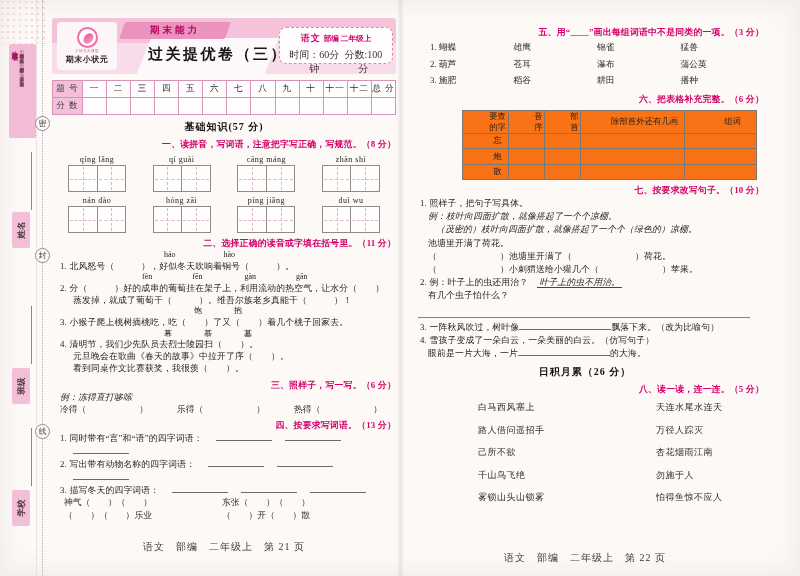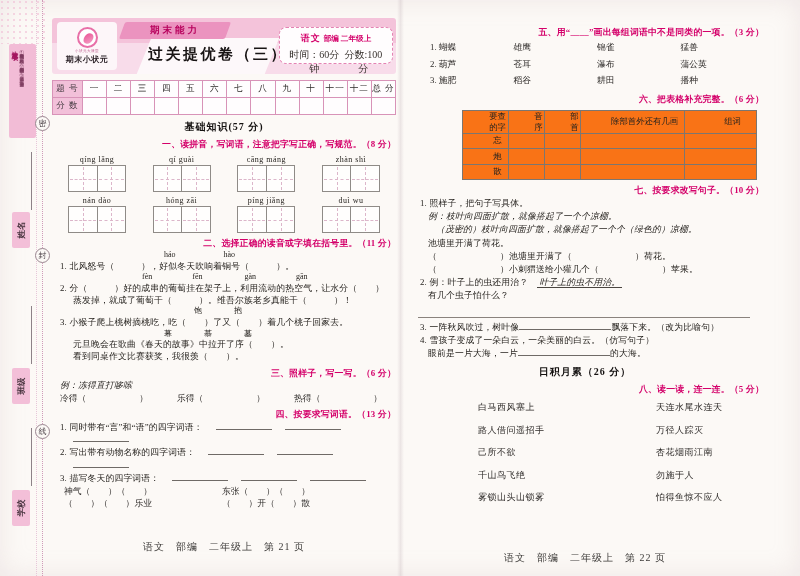--- a/index.html
+++ b/index.html
@@ -268,20 +268,21 @@
 
     <div class="sec-title">二、选择正确的读音或字填在括号里。（11 分）</div>
     <div class="hint h1">háo                        hào</div>
     <div class="qline">1. 北风怒号（　　　），好似冬天吹响着铜号（　　　）。</div>
     <div class="hint h2">fèn                    fēn                     gàn                    gān</div>
     <div class="qline">2. 分（　　　）好的成串的葡萄挂在架子上，利用流动的热空气，让水分（　　）</div>
     <div class="qline ind">蒸发掉，就成了葡萄干（　　　）。维吾尔族老乡真能干（　　　）！</div>
     <div class="hint h3">饱　　　　抱</div>
     <div class="qline">3. 小猴子爬上桃树摘桃吃，吃（　　）了又（　　）着几个桃子回家去。</div>
     <div class="hint h4">幕　　　　慕　　　　墓</div>
+    <div class="qline">4. 清明节，我们少先队员去烈士陵园扫（　　）。</div>
     <div class="qline ind">元旦晚会在歌曲《春天的故事》中拉开了序（　　）。</div>
     <div class="qline ind">看到同桌作文比赛获奖，我很羡（　　）。</div>
 
     <div class="sec-title">三、照样子，写一写。（6 分）</div>
     <div class="qline kai">例：冻得直打哆嗦</div>
     <div class="blanks-row">
       <span>冷得（　　　　　　）</span>
       <span>乐得（　　　　　　）</span>
       <span>热得（　　　　　　）</span>
     </div>

